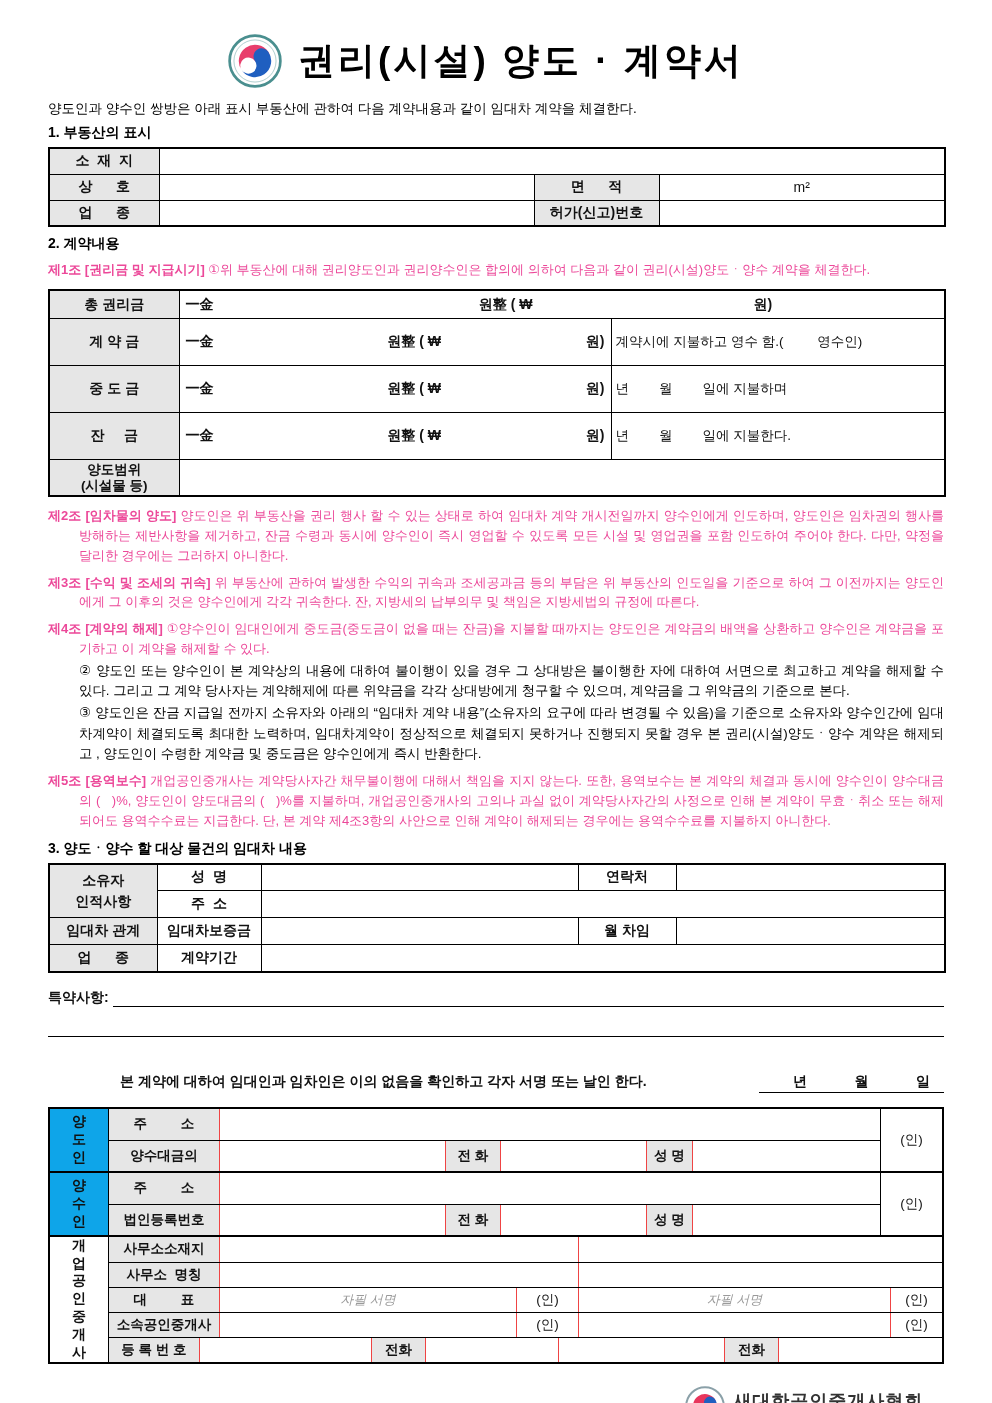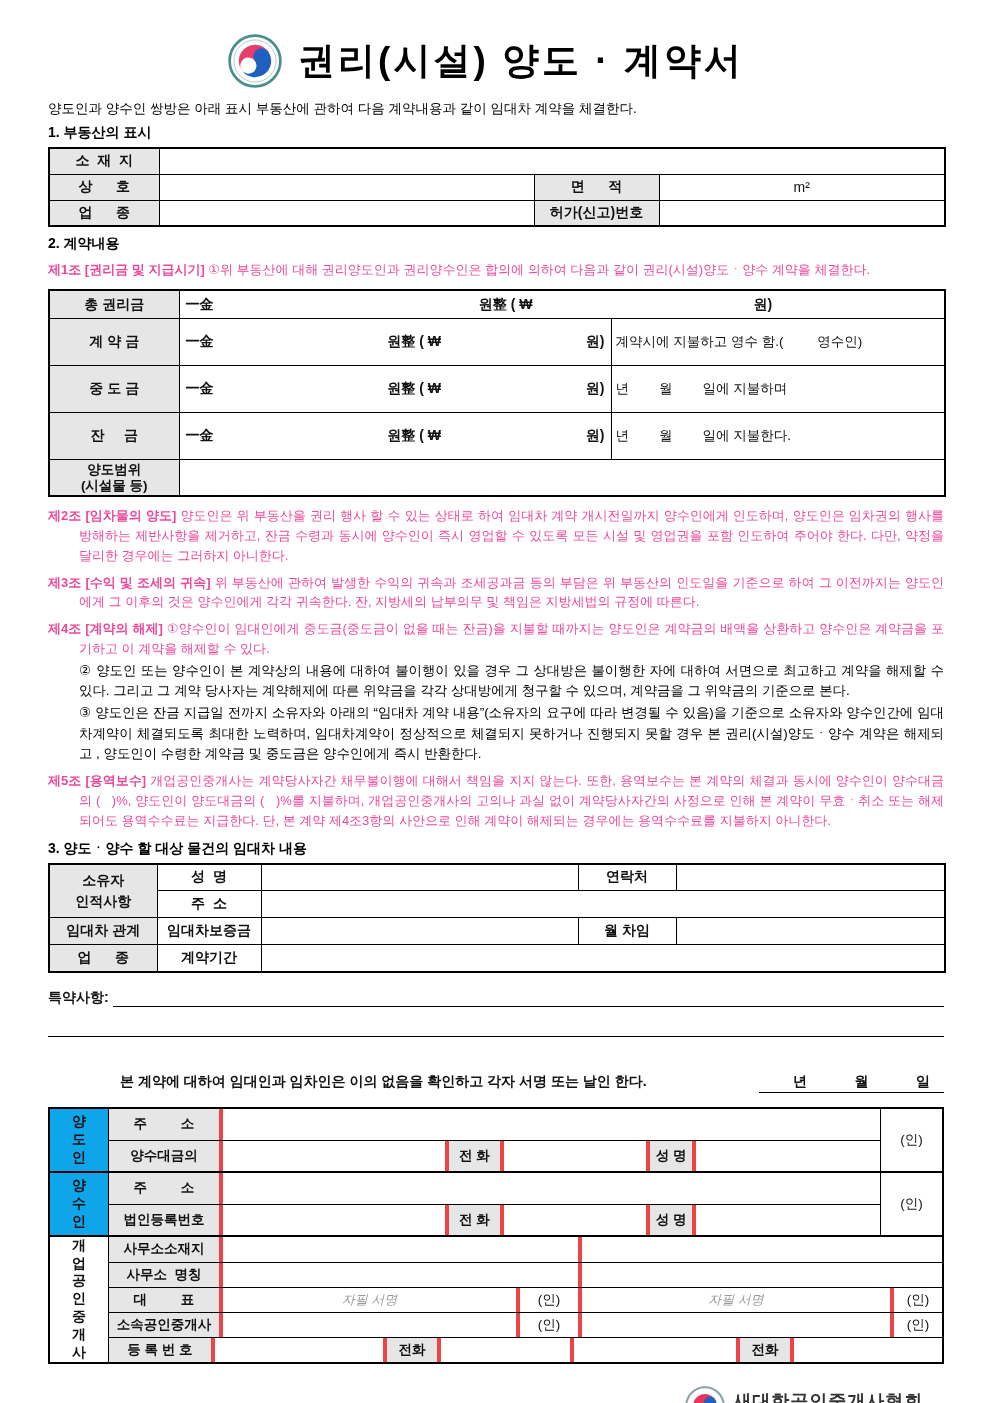--- a/index.html
+++ b/index.html
@@ -54,21 +54,21 @@
 
   
   .sig { border:2px solid #000; margin-top:14px; width:896px; }
   .sig-block { display:flex; }
   .sig-block + .sig-block { border-top:2px solid #000; }
   .sig-vert { width:59px; border-right:1px solid #000; background:#0ea5e9; display:flex; align-items:center; justify-content:center; text-align:center; }
   .vtxt { width:17px; word-break:break-all; line-height:1.28; font-size:14px; font-weight:700; }
   .sig-mid { flex:1; display:flex; flex-direction:column; }
   .sig-row { display:flex; }
   .sig-row + .sig-row { border-top:1px solid #000; }
-  .scell { border-left:4px solid #ef4444; display:flex; align-items:center; padding:0 6px; font-size:13.5px; }
+  .scell { border-left:1px solid #ef4444; display:flex; align-items:center; padding:0 6px; font-size:13.5px; }
   .scell:first-child { border-left:none; }
   .slbl { background:#e6e6e6; font-weight:700; justify-content:center; white-space:pre; }
   .party .sig-row { height:31px; }
   .broker .sig-row { height:25px; }
   .seal-col { width:62px; border-left:1px solid #000; display:flex; align-items:center; justify-content:center; font-size:13.5px; }
   .sign-ph { color:#9a9a9a; font-style:italic; justify-content:center; font-size:13px; }
   .seal-cell { justify-content:center; }
 
   
   .footer { display:flex; justify-content:flex-end; align-items:center; gap:8px; margin-top:22px; padding-right:2px; }
@@ -319,21 +319,21 @@
           <div class="scell seal-cell" style="flex:1">(인)</div>
         </div>
         <div class="sig-row">
           <div class="scell slbl" style="width:110px">소속공인중개사</div>
           <div class="scell" style="width:297px"></div>
           <div class="scell seal-cell" style="width:62px">(인)</div>
           <div class="scell" style="width:312px"></div>
           <div class="scell seal-cell" style="flex:1">(인)</div>
         </div>
         <div class="sig-row">
-          <div class="scell slbl" style="width:102px">등 록 번 호</div>
+          <div class="scell slbl" style="width:90px">등 록 번 호</div>
           <div class="scell" style="width:172px"></div>
           <div class="scell slbl" style="width:54px">전화</div>
           <div class="scell" style="width:133px"></div>
           <div class="scell" style="width:166px"></div>
           <div class="scell slbl" style="width:54px">전화</div>
           <div class="scell" style="flex:1"></div>
         </div>
       </div>
     </div>
   </div>

